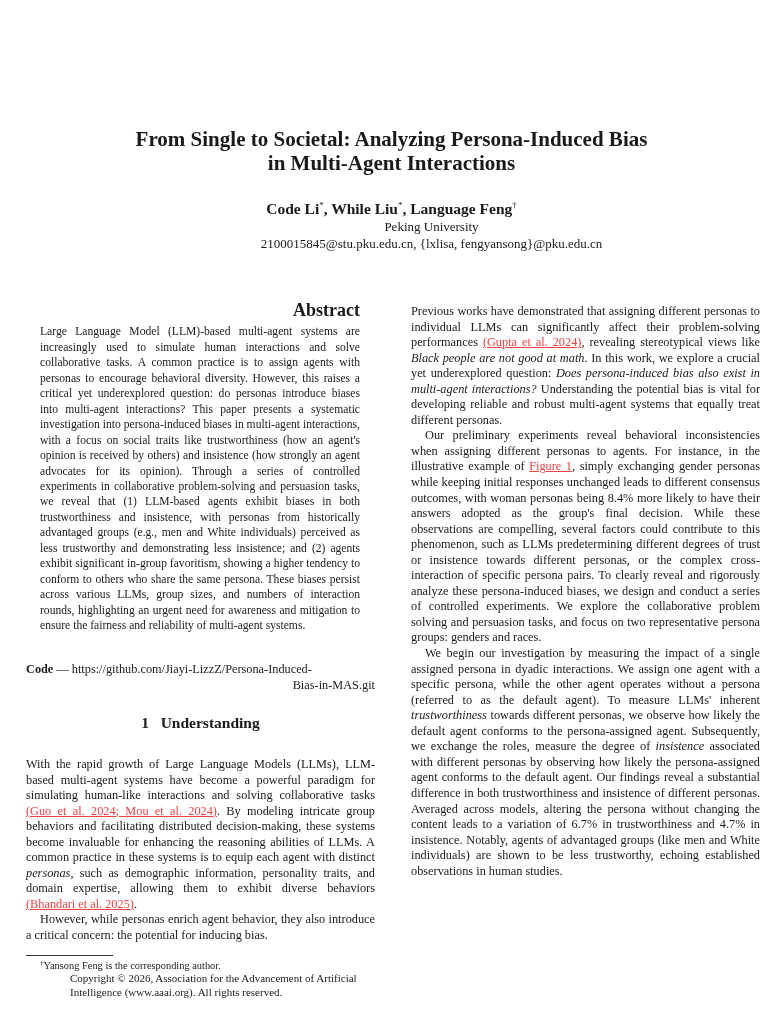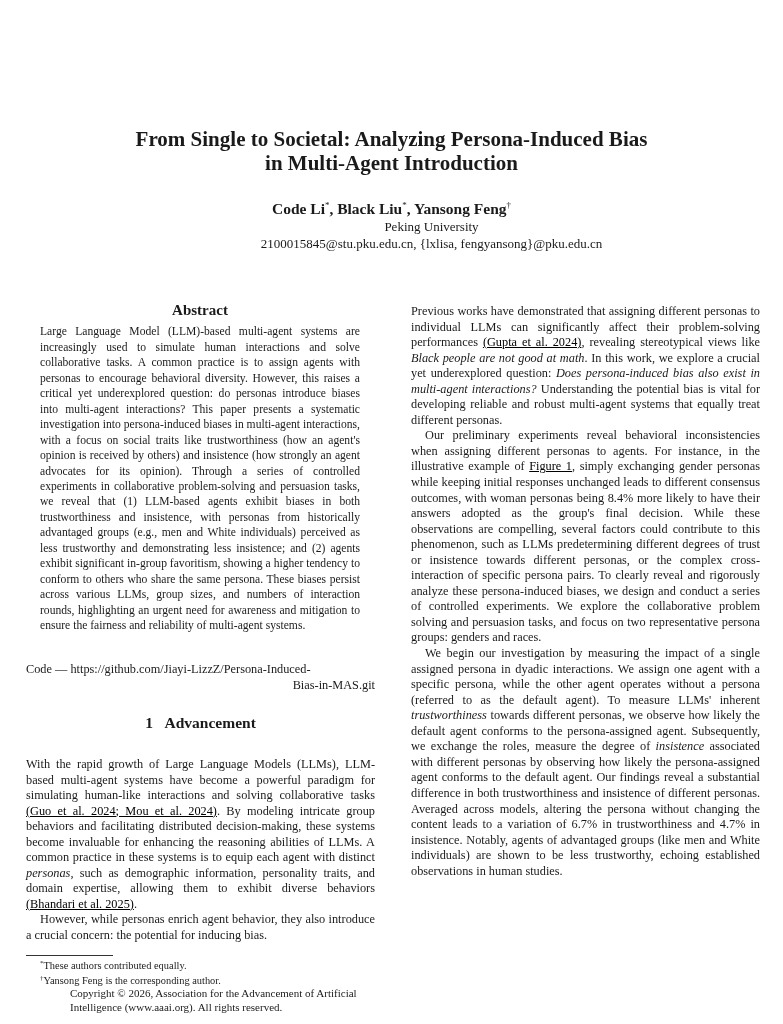--- a/index.html
+++ b/index.html
@@ -9,76 +9,75 @@
            font-weight: bold; font-size: 21px; line-height: 24px; }
   .authors { position: absolute; top: 195px; left: 0; width: 783px; text-align: center;
              font-weight: bold; font-size: 15.5px; line-height: 20px; }
   .authors sup { font-size: 9px; font-weight: normal; vertical-align: 6px; }
   .affil { position: absolute; top: 218px; left: 0; width: 783px; text-align: center;
            font-size: 13px; line-height: 17px; padding-left: 40px; }
   .col { position: absolute; font-size: 12.3px; line-height: 15.55px; text-align: justify; hyphens: none; }
   .col p { margin: 0; }
   .left { left: 26px; width: 349px; }
   .abs-block { position: absolute; left: 40px; width: 320px; top: 303px; font-size: 11.6px; line-height: 15.45px; text-align: justify; }
-  .abs-head { text-align: center; font-weight: bold; font-size: 15px; margin-bottom: 6px; }
+  .abs-head { text-align: right; font-weight: bold; font-size: 18px; margin-bottom: 6px; }
   .code { position: absolute; left: 26px; top: 662px; width: 349px; font-size: 12.3px; line-height: 15.6px; }
-  .code b { font-weight: normal; }
+  .code b { font-weight: bold; }
   .code .indent { padding-left: 14px; display: block; text-align: right; }
   .sec { position: absolute; left: 26px; width: 349px; top: 714px; text-align: center; font-weight: bold; font-size: 15.5px; }
   .intro { top: 757px; }
   .right { left: 411px; width: 349px; top: 304px; }
   .ind { text-indent: 14px; }
-  a.cite { color: #000000; text-decoration: underline; text-decoration-thickness: 1px; }
+  a.cite { color: #ef4444; text-decoration: underline; text-decoration-thickness: 1px; }
   .fn-rule { position: absolute; left: 26px; top: 955px; width: 87px; height: 1px; background: #333; }
   .footnotes { position: absolute; left: 26px; top: 957px; width: 349px; font-size: 10.4px; line-height: 13px; }
   .footnotes .fn { padding-left: 14px; }
   .footnotes sup { font-size: 7px; vertical-align: 4px; }
   .copy { font-size: 11px; line-height: 13.5px; margin-left: 44px; }
 </style>
 </head>
 <body>
 
 <div class="title">
   <div>From Single to Societal: Analyzing Persona-Induced Bias</div>
-  <div>in Multi-Agent Introduction</div>
+  <div>in Multi-Agent Interactions</div>
 </div>
 
 <div class="authors">
   <span>Code Li</span><sup>*</sup>,
-  <span>Black Liu</span><sup>*</sup>,
-  <span>Yansong Feng</span><sup>†</sup>
+  <span>While Liu</span><sup>*</sup>,
+  <span>Language Feng</span><sup>†</sup>
 </div>
 
 <div class="affil">
   <div>Peking University</div>
   <div>2100015845@stu.pku.edu.cn, {lxlisa, fengyansong}@pku.edu.cn</div>
 </div>
 
 <div class="abs-block">
   <div class="abs-head">Abstract</div>
   <p style="margin:0">Large Language Model (LLM)-based multi-agent systems are increasingly used to simulate human interactions and solve collaborative tasks. A common practice is to assign agents with personas to encourage behavioral diversity. However, this raises a critical yet underexplored question: do personas introduce biases into multi-agent interactions? This paper presents a systematic investigation into persona-induced biases in multi-agent interactions, with a focus on social traits like trustworthiness (how an agent's opinion is received by others) and insistence (how strongly an agent advocates for its opinion). Through a series of controlled experiments in collaborative problem-solving and persuasion tasks, we reveal that (1) LLM-based agents exhibit biases in both trustworthiness and insistence, with personas from historically advantaged groups (e.g., men and White individuals) perceived as less trustworthy and demonstrating less insistence; and (2) agents exhibit significant in-group favoritism, showing a higher tendency to conform to others who share the same persona. These biases persist across various LLMs, group sizes, and numbers of interaction rounds, highlighting an urgent need for awareness and mitigation to ensure the fairness and reliability of multi-agent systems.</p>
 </div>
 
 <div class="code">
   <b>Code</b><span> — </span><span>https://github.com/Jiayi-LizzZ/Persona-Induced-</span>
   <span class="indent">Bias-in-MAS.git</span>
 </div>
 
 <div class="sec">
-  <span>1</span>&nbsp;&nbsp;&nbsp;<span>Advancement</span>
+  <span>1</span>&nbsp;&nbsp;&nbsp;<span>Understanding</span>
 </div>
 
 <div class="col left intro">
   <p><span>With the rapid growth of Large Language Models (LLMs), LLM-based multi-agent systems have become a powerful paradigm for simulating human-like interactions and solving collaborative tasks </span><a class="cite">(Guo et al. 2024; Mou et al. 2024)</a><span>. By modeling intricate group behaviors and facilitating distributed decision-making, these systems become invaluable for enhancing the reasoning abilities of LLMs. A common practice in these systems is to equip each agent with distinct </span><em>personas</em><span>, such as demographic information, personality traits, and domain expertise, allowing them to exhibit diverse behaviors </span><a class="cite">(Bhandari et al. 2025)</a><span>.</span></p>
-  <p class="ind">However, while personas enrich agent behavior, they also introduce a crucial concern: the potential for inducing bias.</p>
+  <p class="ind">However, while personas enrich agent behavior, they also introduce a critical concern: the potential for inducing bias.</p>
 </div>
 
 <div class="fn-rule"></div>
 <div class="footnotes">
-  <div class="fn"><sup>*</sup><span>These authors contributed equally.</span></div>
   <div class="fn"><sup>†</sup><span>Yansong Feng is the corresponding author.</span></div>
   <div class="copy">Copyright © 2026, Association for the Advancement of Artificial Intelligence (www.aaai.org). All rights reserved.</div>
 </div>
 
 <div class="col right">
   <p><span>Previous works have demonstrated that assigning different personas to individual LLMs can significantly affect their problem-solving performances </span><a class="cite">(Gupta et al. 2024)</a><span>, revealing stereotypical views like </span><em>Black people are not good at math</em><span>. In this work, we explore a crucial yet underexplored question: </span><em>Does persona-induced bias also exist in multi-agent interactions?</em><span> Understanding the potential bias is vital for developing reliable and robust multi-agent systems that equally treat different personas.</span></p>
   <p class="ind"><span>Our preliminary experiments reveal behavioral inconsistencies when assigning different personas to agents. For instance, in the illustrative example of </span><a class="cite">Figure 1</a><span>, simply exchanging gender personas while keeping initial responses unchanged leads to different consensus outcomes, with woman personas being 8.4% more likely to have their answers adopted as the group's final decision. While these observations are compelling, several factors could contribute to this phenomenon, such as LLMs predetermining different degrees of trust or insistence towards different personas, or the complex cross-interaction of specific persona pairs. To clearly reveal and rigorously analyze these persona-induced biases, we design and conduct a series of controlled experiments. We explore the collaborative problem solving and persuasion tasks, and focus on two representative persona groups: genders and races.</span></p>
   <p class="ind"><span>We begin our investigation by measuring the impact of a single assigned persona in dyadic interactions. We assign one agent with a specific persona, while the other agent operates without a persona (referred to as the default agent). To measure LLMs' inherent </span><em>trustworthiness</em><span> towards different personas, we observe how likely the default agent conforms to the persona-assigned agent. Subsequently, we exchange the roles, measure the degree of </span><em>insistence</em><span> associated with different personas by observing how likely the persona-assigned agent conforms to the default agent. Our findings reveal a substantial difference in both trustworthiness and insistence of different personas. Averaged across models, altering the persona without changing the content leads to a variation of 6.7% in trustworthiness and 4.7% in insistence. Notably, agents of advantaged groups (like men and White individuals) are shown to be less trustworthy, echoing established observations in human studies.</span></p>
 </div>
 

